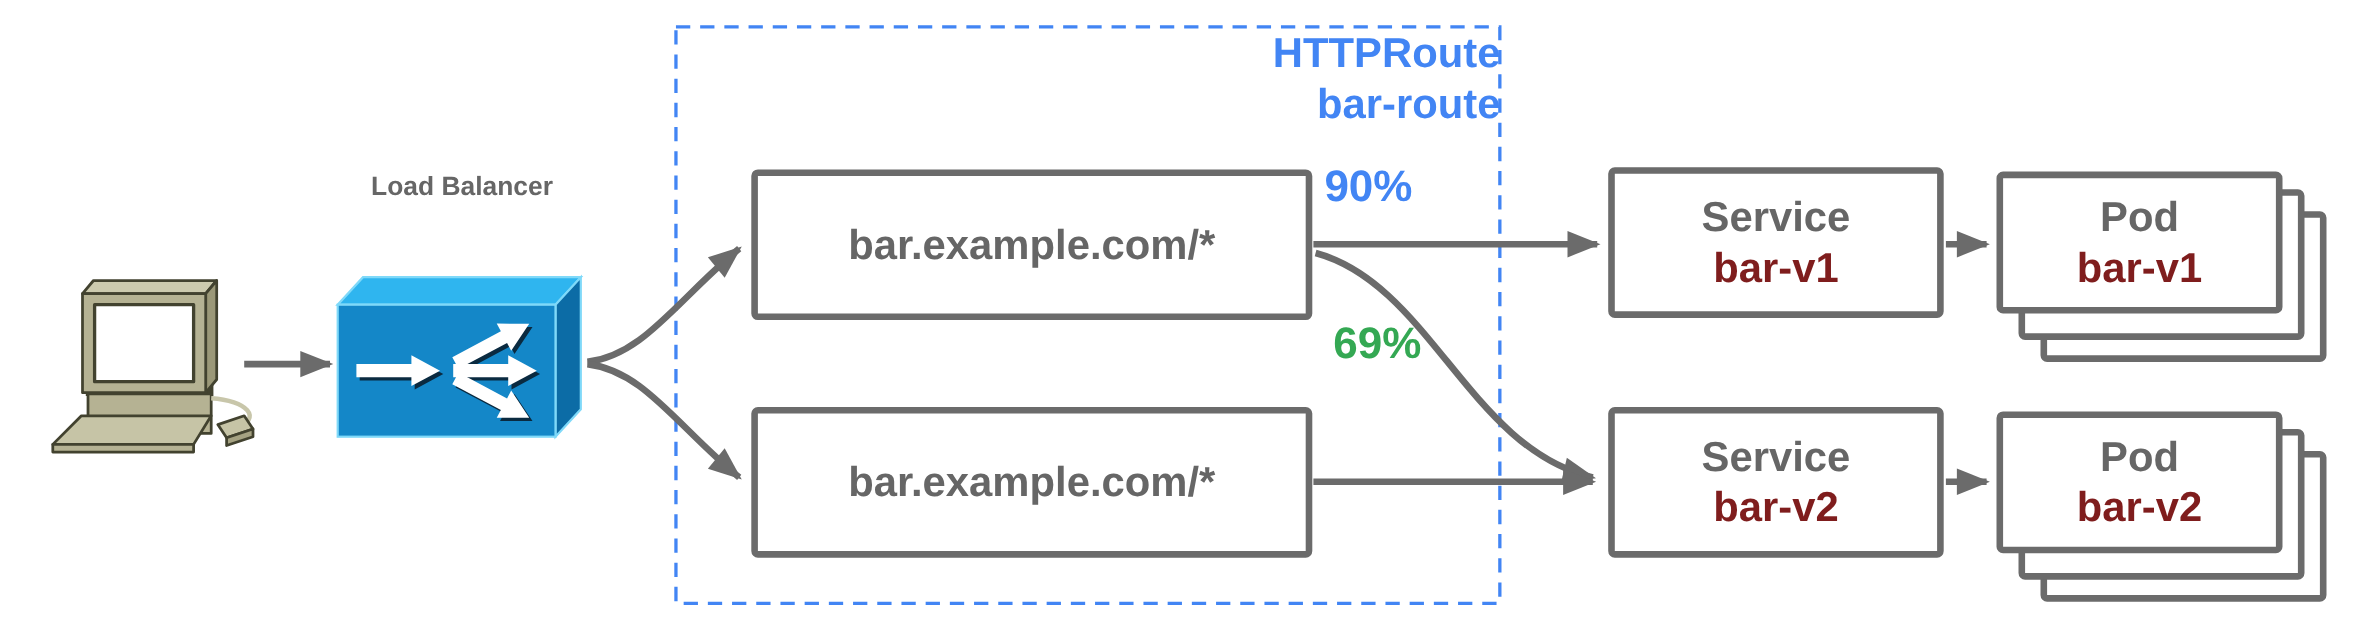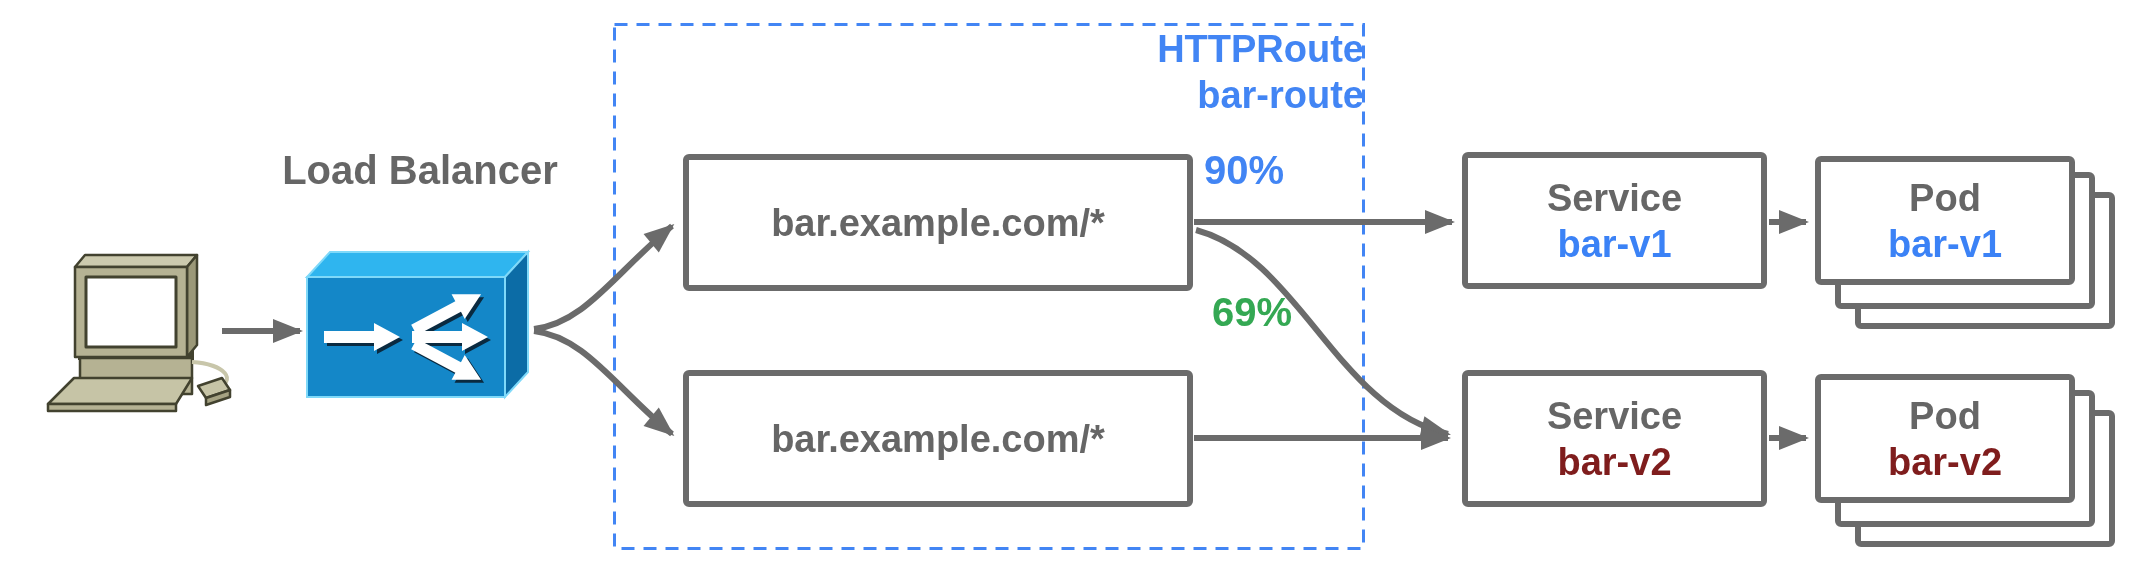--- a/index.html
+++ b/index.html
@@ -44,26 +44,26 @@
     box-sizing: border-box;
     width: 260px; height: 137px;
     background: #ffffff;
     border: 6px solid #6b6b6b;
     border-radius: 6px;
   }
   .pod-sheet-back  { left: 40px; top: 40px; }
   .pod-sheet-mid   { left: 20px; top: 20px; }
   .pod-front { left: 0; top: 4px; width: 260px; height: 129px; }
 
-  .name-blue  { color: #3b82f6; }
+  .name-blue  { color: #7f1d1d; }
   .name-green { color: #7f1d1d; }
 
   .lb-label {
     position: absolute; left: 250px; top: 148px; width: 340px;
-    text-align: center; font-weight: 700; font-size: 40px; line-height: 44px;
+    text-align: center; font-weight: 700; font-size: 24px; line-height: 44px;
     color: #666666;
   }
   .route-title {
     position: absolute; left: 614px; top: 26px; width: 750px;
     text-align: right; font-weight: 700; font-size: 38px; line-height: 46px;
     color: #4285F4;
   }
   .pct {
     position: absolute; font-weight: 700; font-size: 40px; line-height: 44px;
   }

